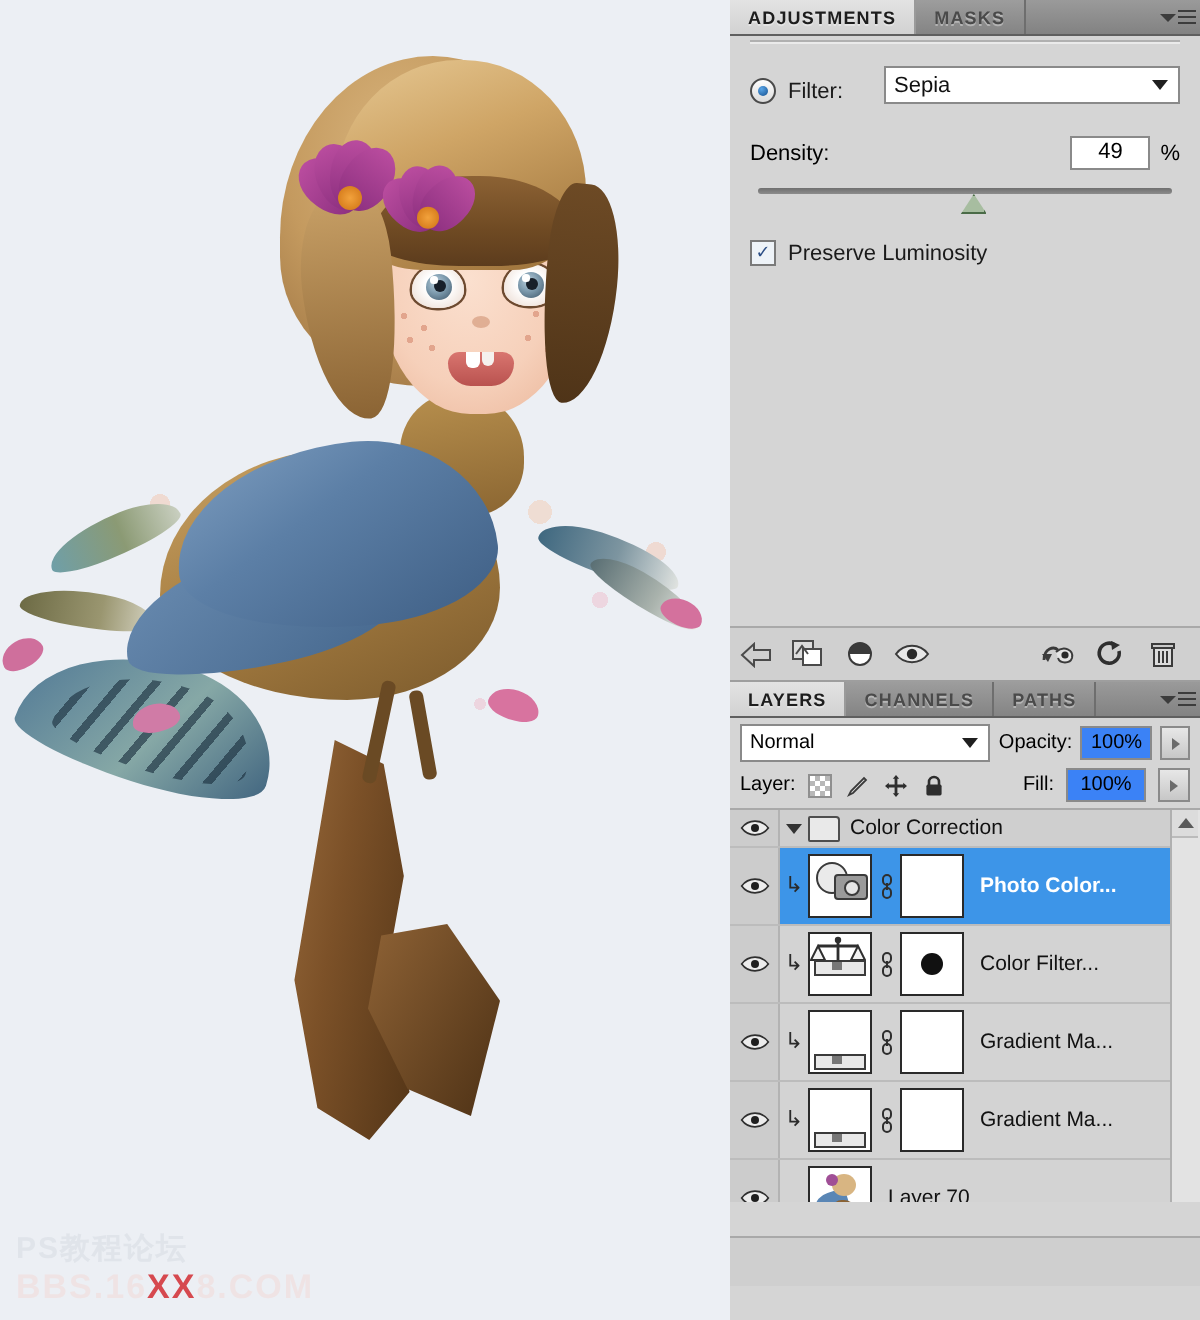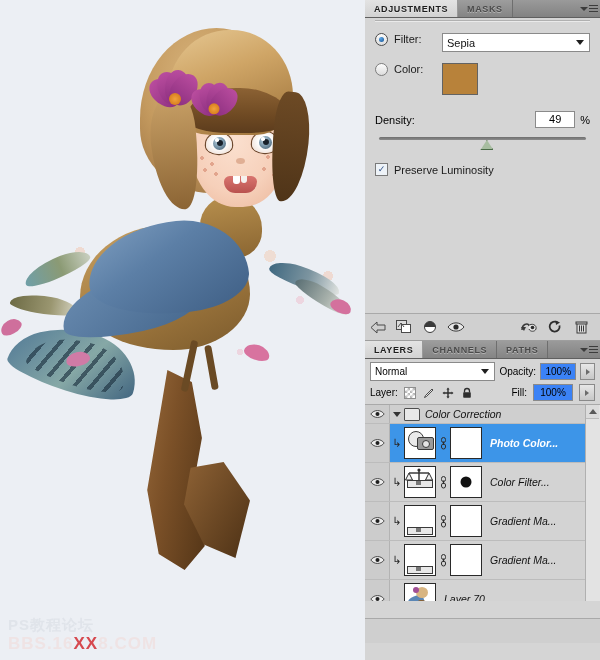--- a/index.html
+++ b/index.html
@@ -154,21 +154,21 @@
   .pm-lines i{display:block;height:1px;background:#3c3c3c;margin:2px 0;}
 
   .panel-title{height:18px;line-height:18px;padding:0 8px;font-size:10px;font-weight:bold;
     background:#d5d5d5;color:#111;}
 
   #adjustments{background:#d5d5d5;height:340px;position:relative;
     border-bottom:1px solid #9e9e9e;}
   .adj-sep{height:1px;background:#b0b0b0;margin:2px 10px 0 10px;
     border-bottom:1px solid #eaeaea;}
 
-  .row{display:flex;align-items:flex-start;padding:0 10px;margin-top:11px;}
+  .row{display:flex;align-items:flex-end;padding:0 10px;margin-top:11px;}
   .radio{width:11px;height:11px;border-radius:50%;border:1px solid #7d7d7d;
     background:linear-gradient(180deg,#fdfdfd,#dcdcdc);margin-right:6px;flex:0 0 auto;
     display:flex;align-items:center;justify-content:center;}
   .radio.on{border-color:#4a4a4a;}
   .radio.on::after{content:"";width:5px;height:5px;border-radius:50%;
     background:radial-gradient(circle at 35% 30%,#5aa6e8,#14508f);}
   .lbl{font-size:11px;color:#1a1a1a;}
   .lbl.w{width:48px;}
 
   .select{flex:1;height:17px;background:#fff;border:1px solid #8a8a8a;
@@ -221,21 +221,21 @@
   .lock-row{display:flex;align-items:center;padding:3px 5px 3px 5px;gap:6px;
     border-bottom:1px solid #a9a9a9;}
   .lock-row .sp{flex:1;}
   .lk{width:13px;height:13px;display:flex;align-items:center;justify-content:center;}
   .lk-checker{width:10px;height:10px;
     background:
       linear-gradient(45deg,#b8b8b8 25%,transparent 25%,transparent 75%,#b8b8b8 75%),
       linear-gradient(45deg,#b8b8b8 25%,#fff 25%,#fff 75%,#b8b8b8 75%);
     background-size:5px 5px;background-position:0 0,2.5px 2.5px;border:1px solid #8f8f8f;}
 
-  .layer-list{position:relative;height:196px;background:#bef264;overflow:hidden;font-style:italic;}
+  .layer-list{position:relative;height:196px;background:#bef264;overflow:hidden;}
   .lrow{display:flex;align-items:center;height:38px;border-bottom:1px solid #bcbcbc;
     background:#d3d3d3;}
   .lrow.group{height:18px;background:#cfcfcf;}
   .lrow.sel{background:#3d95e8;}
   .lrow.sel .lname{color:#fff;font-weight:bold;}
   .eyecol{width:24px;height:100%;display:flex;align-items:center;justify-content:center;
     border-right:1px solid #b3b3b3;background:#cccccc;}
   .lrow.sel .eyecol{background:#cccccc;}
   .indent{width:14px;display:flex;align-items:center;justify-content:center;}
   .thumb-wrap{display:flex;align-items:center;gap:3px;}
@@ -396,25 +396,20 @@
 
       <div class="row">
         <span class="radio on"></span>
         <span class="lbl w">Filter:</span>
         <span class="select">
           <span class="val">Sepia</span>
           <span class="caret"></span>
         </span>
       </div>
 
-      <div class="row">
-        <span class="radio"></span>
-        <span class="lbl w">Color:</span>
-        <span class="swatch" id="color-swatch" style="background: rgb(184, 130, 58);"></span>
-      </div>
 
       <div class="dens-row">
         <span class="dens-label">Density:</span>
         <span class="numbox">49</span>
         <span class="pct">%</span>
       </div>
       <div class="slider">
         <span class="track"></span>
         <span class="thumb" id="density-thumb" style="left: 49%;"></span>
       </div>

